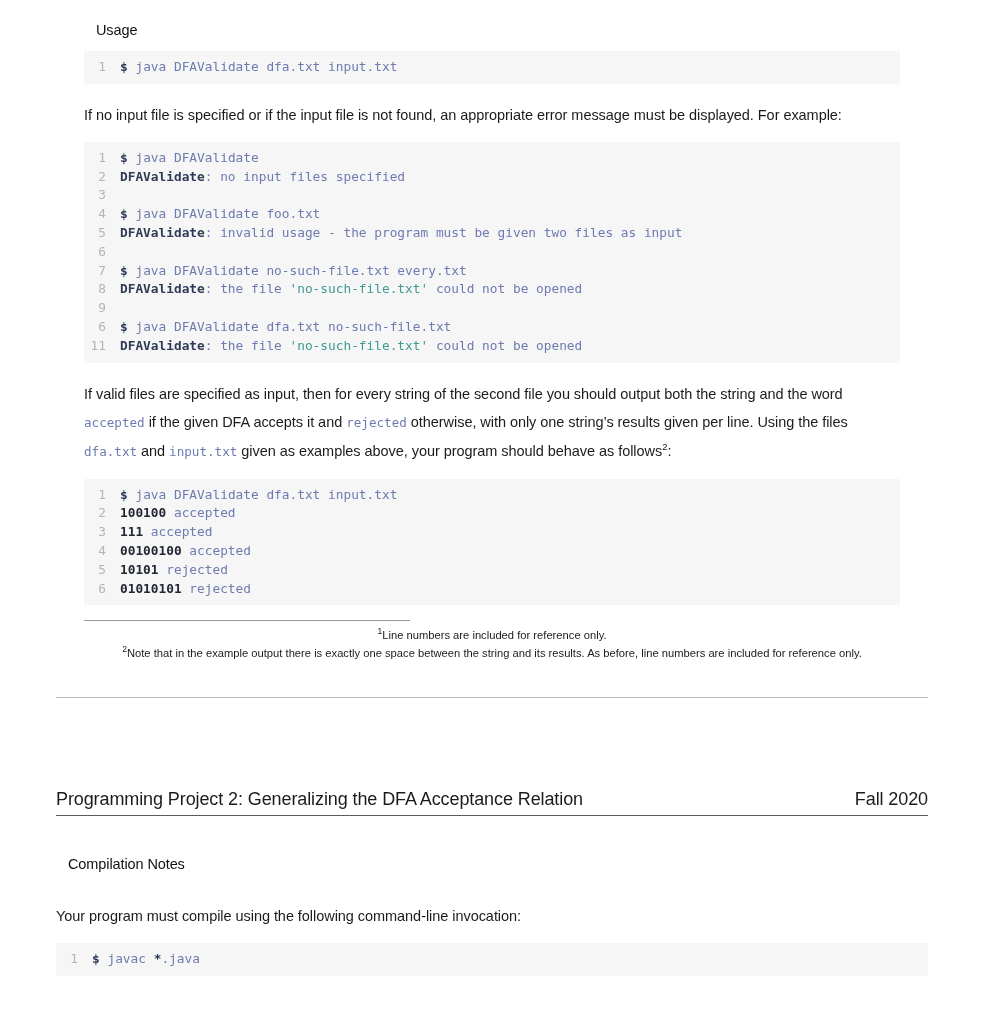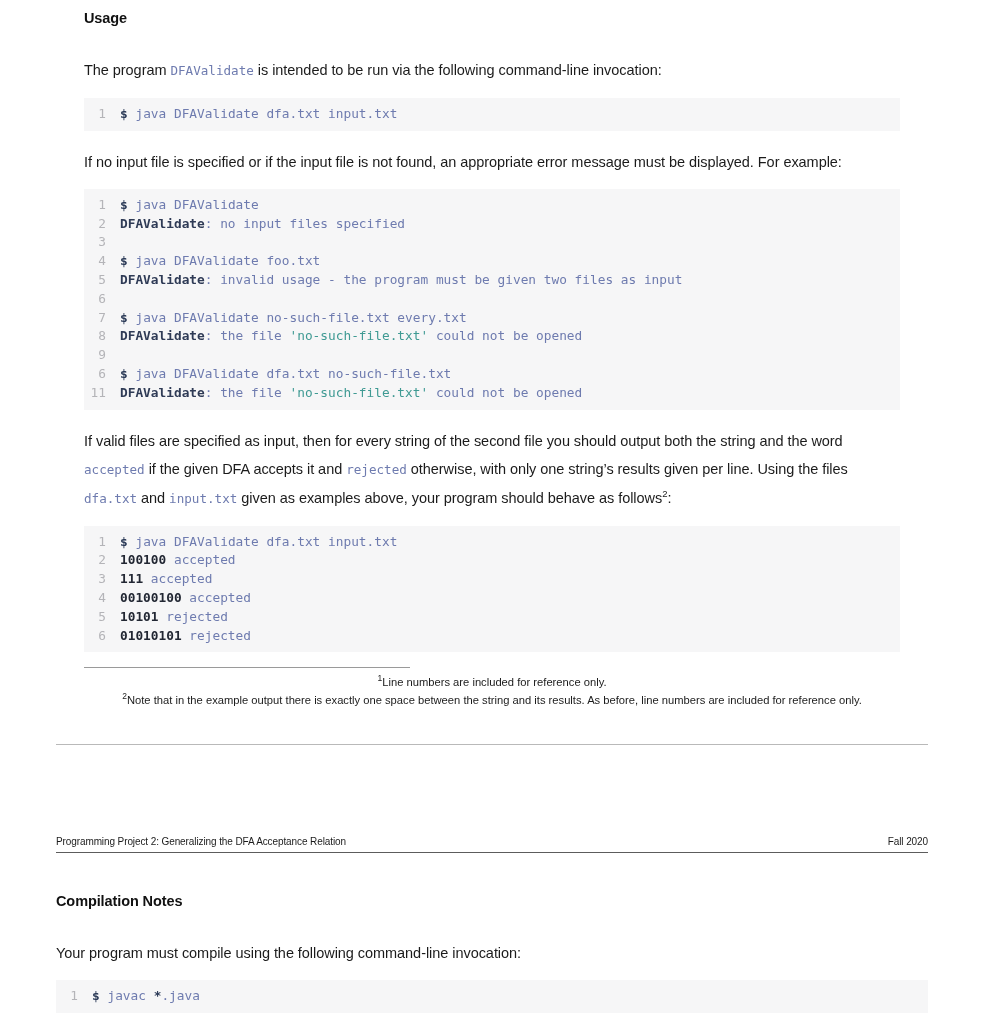--- a/index.html
+++ b/index.html
@@ -22,23 +22,23 @@
     height: 1024px;
     box-sizing: border-box;
   }
 
   
   .sec-a { padding: 0 84px 0 84px; }
   .sec-b { padding: 0 56px 0 56px; }
 
   h3.heading {
     font-size: 14.5px;
-    font-weight: bold;
+    font-weight: normal;
     color: #111111;
-    margin: 0;
+    margin: 12px;
     letter-spacing: -0.1px;
   }
 
   p.body {
     font-size: 14.5px;
     line-height: 28px;
     color: #1b1b1b;
     margin: 0;
     letter-spacing: -0.05px;
   }
@@ -117,37 +117,34 @@
   }
 
   
   .runhead {
     display: flex;
     align-items: flex-end;
     justify-content: space-between;
     border-bottom: 1.3px solid #5c5c5c;
     padding-bottom: 5px;
     margin: 0 56px;
-    font-size: 10px;
+    font-size: 18px;
     color: #1b1b1b;
     letter-spacing: -0.1px;
   }
 </style>
 </head>
 <body>
 
 <div class="page">
 
   <div class="sec-a" style="padding-top:10px;">
 
     <h3 class="heading">Usage</h3>
 
-    <p class="body" style="margin-top:30px;">
-      <span>The program </span><code class="inline">DFAValidate</code><span> is intended to be run via the following command-line invocation:</span>
-    </p>
 
     <div class="codeblock" style="margin-top:13px;">
       <div class="cl">
         <span class="ln">1</span><span class="code"><span class="tok-prompt">$</span><span class="tok-plain"> java DFAValidate dfa.txt input.txt</span></span>
       </div>
     </div>
 
     <p class="body" style="margin-top:17px;">If no input file is specified or if the input file is not found, an appropriate error message must be displayed. For example:</p>
 
     <div class="codeblock" style="margin-top:13px;">

